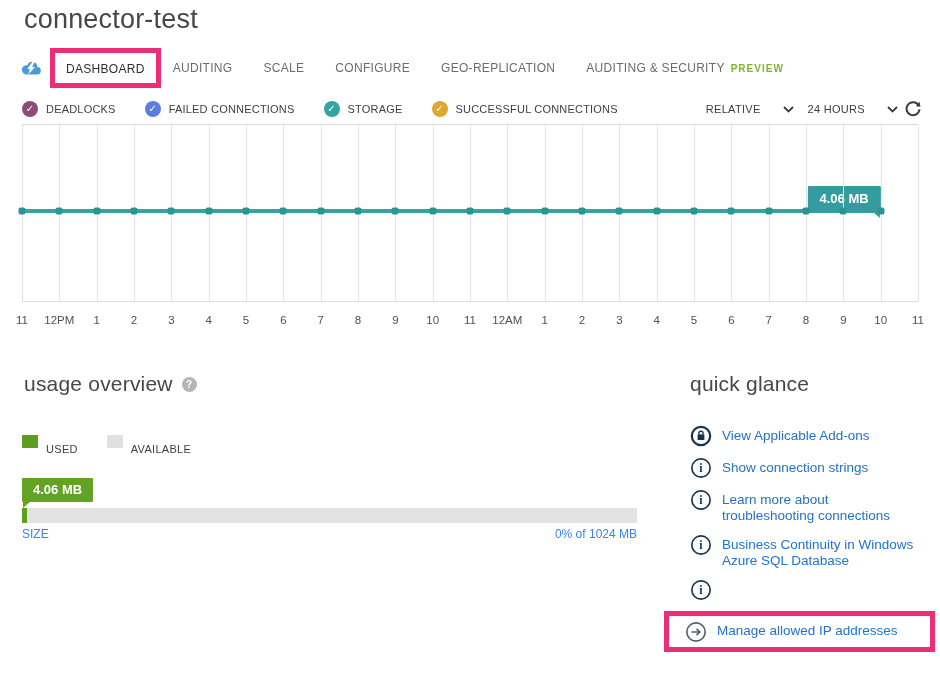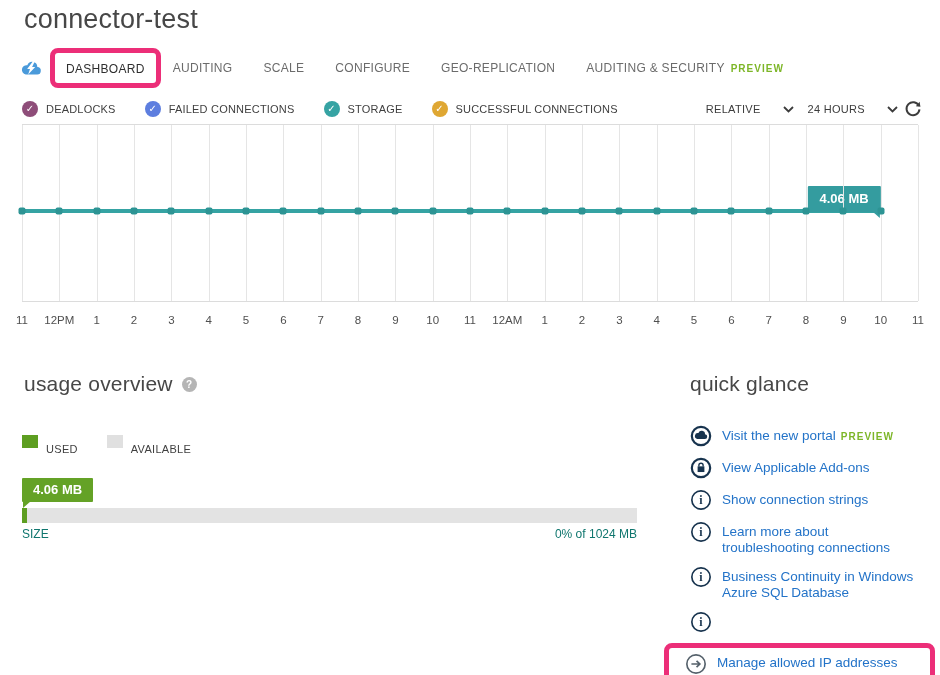--- a/index.html
+++ b/index.html
@@ -16,21 +16,21 @@
     font-size: 27px; font-weight: 300; color: #474747; letter-spacing: 0.2px;
   }
 
   
   .tabbar {
     position: absolute; left: 20px; top: 50px; right: 10px; height: 36px;
     display: flex; align-items: center;
   }
   .db-icon { margin-right: 8px; display: flex; align-items: center; }
   .annotation-box {
-    border: 5px solid #ec2e78; border-radius: 8px; background: #fff;
+    border: 5px solid #ec2e78; border-radius: 0; background: #fff;
   }
   .tab-active-wrap { padding: 6px 11px; margin-right: 12px; }
   .tab {
     font-size: 12px; color: #6b6b6b; letter-spacing: 0.3px;
     margin-right: 31px; white-space: nowrap; cursor: pointer;
   }
   .tab.active { color: #2e2e2e; margin-right: 0; }
   .preview-badge {
     font-size: 10px; font-weight: bold; color: #7db628; letter-spacing: 1px;
     margin-left: 6px;
@@ -108,21 +108,21 @@
     background: #64a226; color: #fff; font-size: 13px; font-weight: bold;
     padding: 4px 11px 5px; border-radius: 1px;
   }
   .usage-badge::after {
     content: ""; position: absolute; left: 1px; bottom: -6px;
     border-top: 7px solid #64a226; border-right: 8px solid transparent;
   }
   .usage-bar { position: relative; margin-top: 6px; width: 615px; height: 15px; background: #e3e3e3; }
   .usage-bar-fill { position: absolute; left: 0; top: 0; bottom: 0; width: 5px; background: #5d9e21; }
   .usage-caption { display: flex; justify-content: space-between; margin-top: 4px; }
-  .usage-caption span { font-size: 12px; color: #0f766e; }
+  .usage-caption span { font-size: 12px; color: #3b82f6; }
 
   
   .quick-glance { position: absolute; left: 690px; top: 372px; width: 245px; }
   .qg-links { margin-top: 29px; }
   .qg-row { display: flex; align-items: flex-start; margin-bottom: 10px; min-height: 22px; }
   .qg-icon { width: 22px; height: 22px; flex: 0 0 22px; margin-right: 10px; }
   .qg-text {
     font-size: 13.5px; color: #2373c8; line-height: 16px; padding-top: 3px;
     max-width: 200px; cursor: pointer;
   }
@@ -298,29 +298,20 @@
     <div class="usage-caption">
       <span>SIZE</span>
       <span>0% of 1024 MB</span>
     </div>
   </div>
 
   <div class="quick-glance">
     <div class="section-title">quick glance</div>
     <div class="qg-links">
 
-      <div class="qg-row">
-        <span class="qg-icon">
-          <svg width="22" height="22" viewBox="0 0 24 24">
-            <circle cx="12" cy="12" r="10" fill="none" stroke="#17334e" stroke-width="2.4"></circle>
-            <path d="M8 15.2 h8 a2.6 2.6 0 0 0 .4-5.2 A3.7 3.7 0 0 0 9.2 8.8 A3.1 3.1 0 0 0 8 15.2 Z" fill="#17334e"></path>
-          </svg>
-        </span>
-        <span class="qg-text"><span>Visit the new portal</span><span class="qg-preview">PREVIEW</span></span>
-      </div>
 
       <div class="qg-row">
         <span class="qg-icon">
           <svg width="22" height="22" viewBox="0 0 24 24">
             <circle cx="12" cy="12" r="10" fill="none" stroke="#17334e" stroke-width="2.4"></circle>
             <path d="M9.7 10.3 v-1.2 a2.3 2.3 0 0 1 4.6 0 v1.2" fill="none" stroke="#17334e" stroke-width="1.5"></path>
             <rect x="8.3" y="10.2" width="7.4" height="6.2" fill="#17334e"></rect>
           </svg>
         </span>
         <span class="qg-text">View Applicable Add-ons</span>

